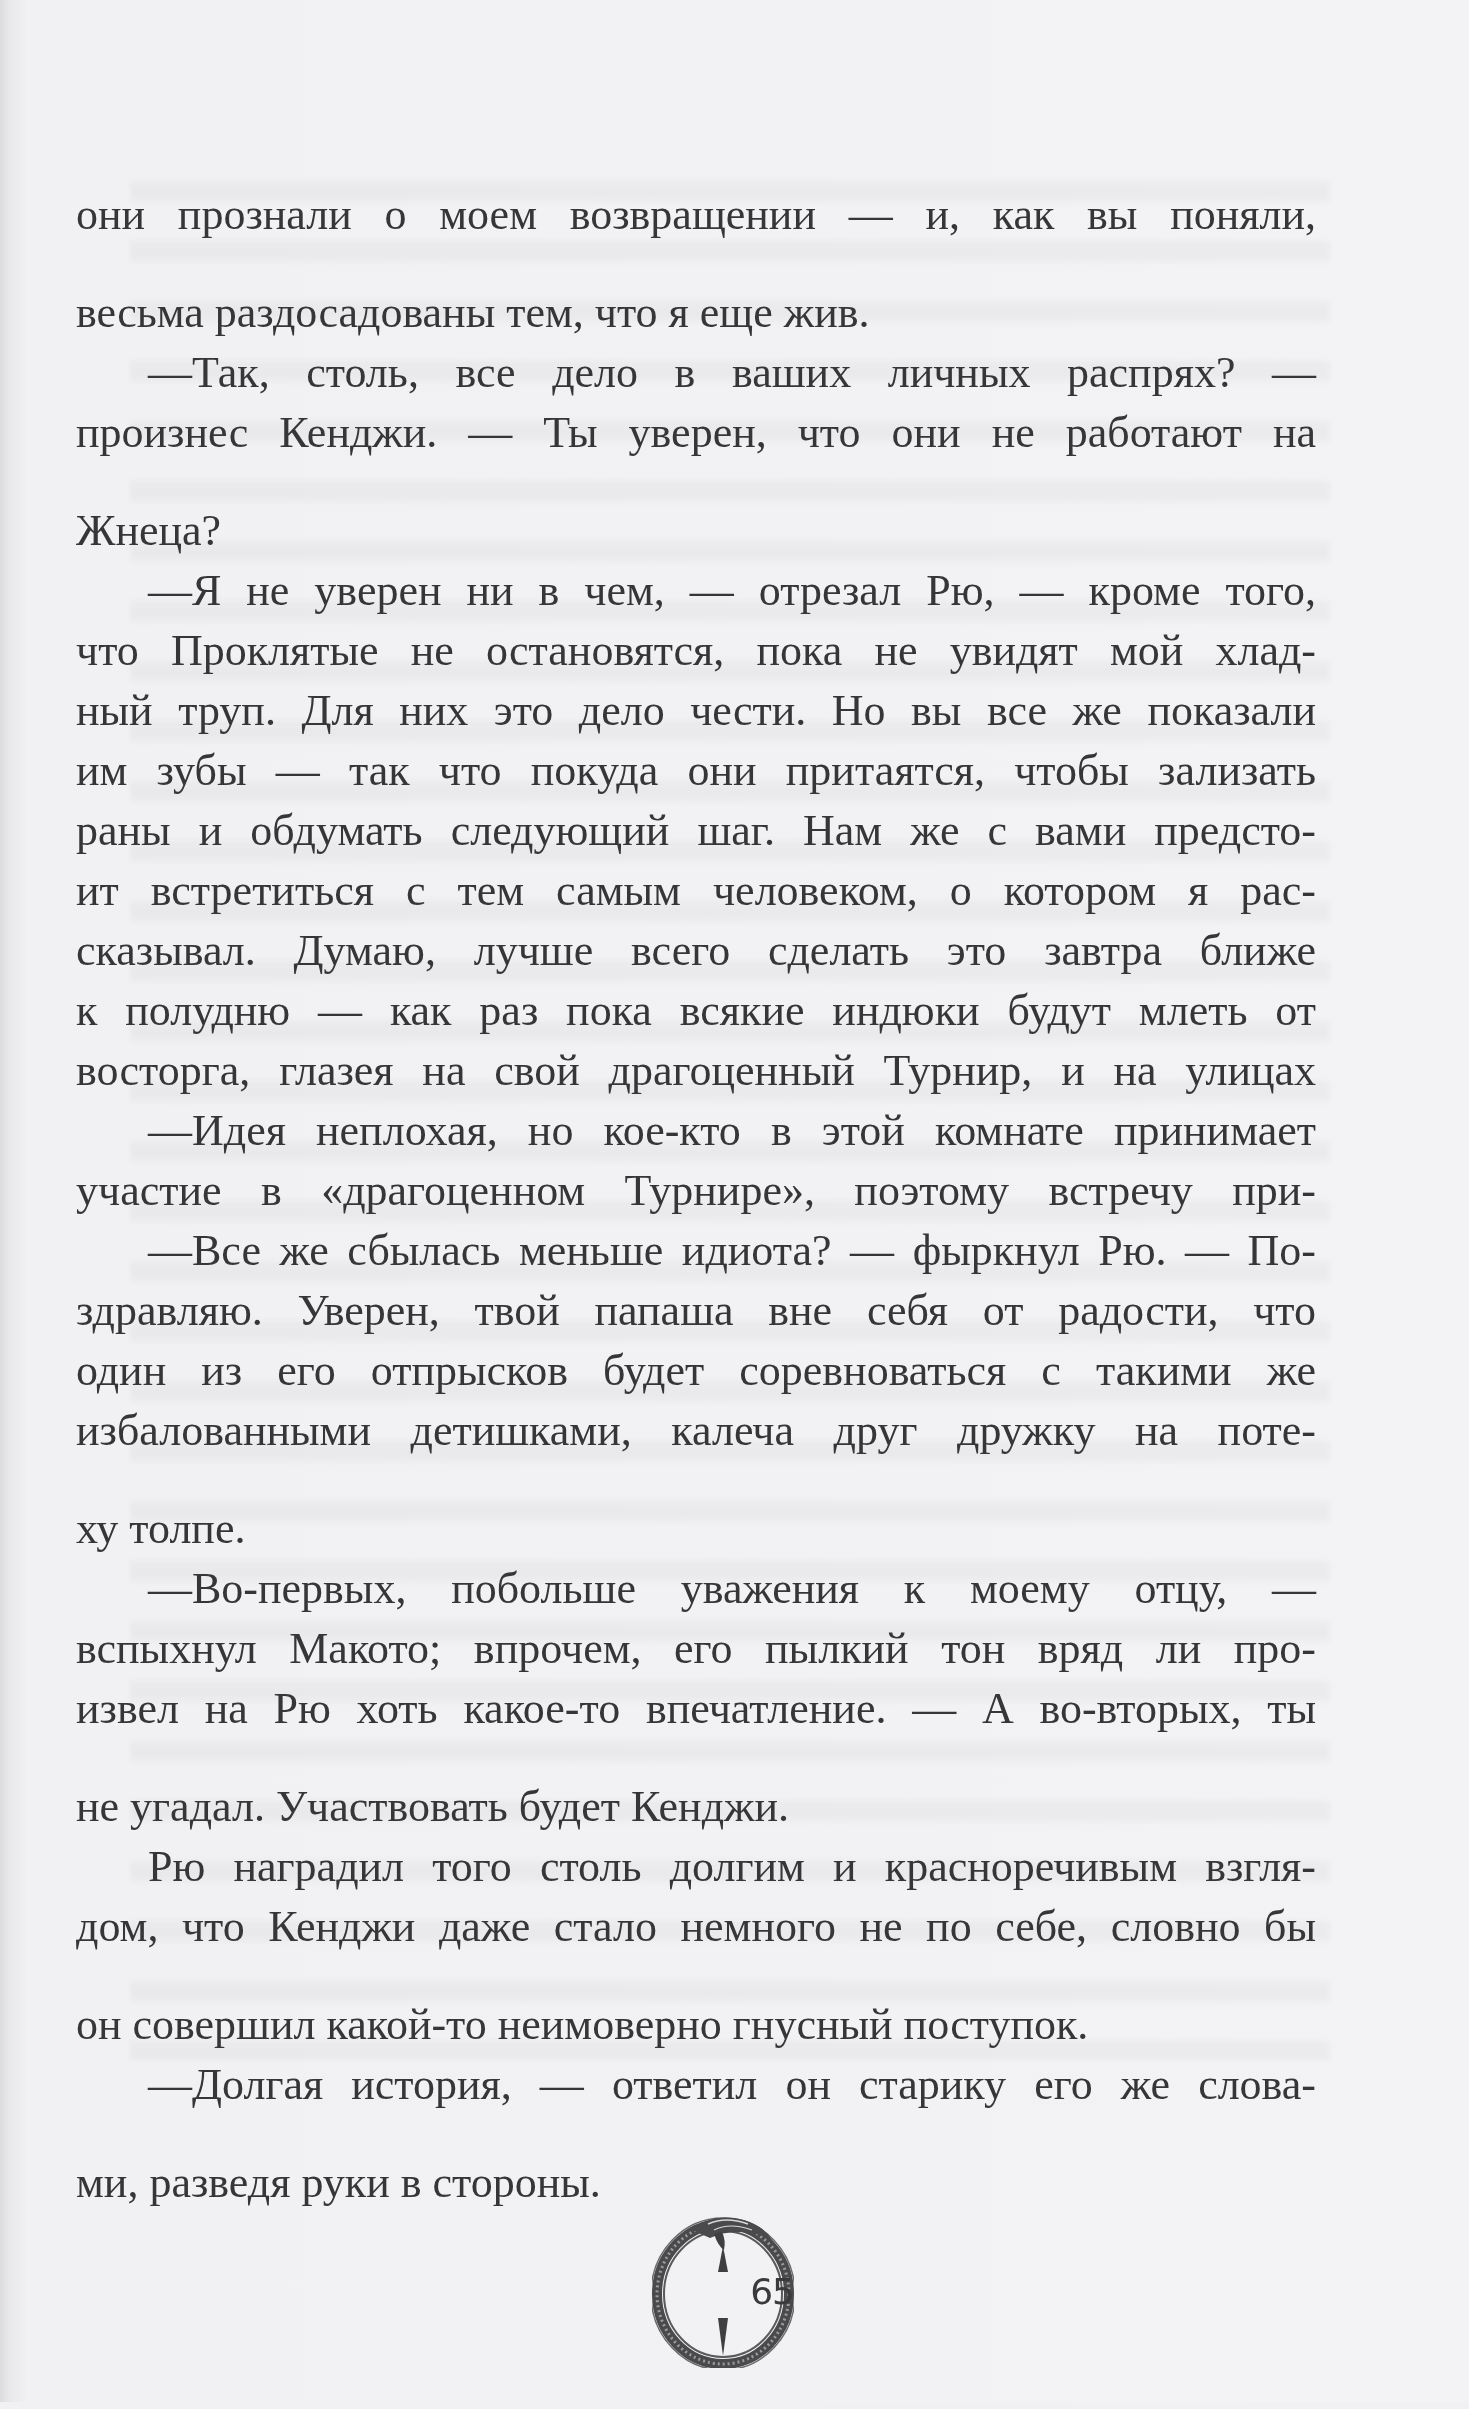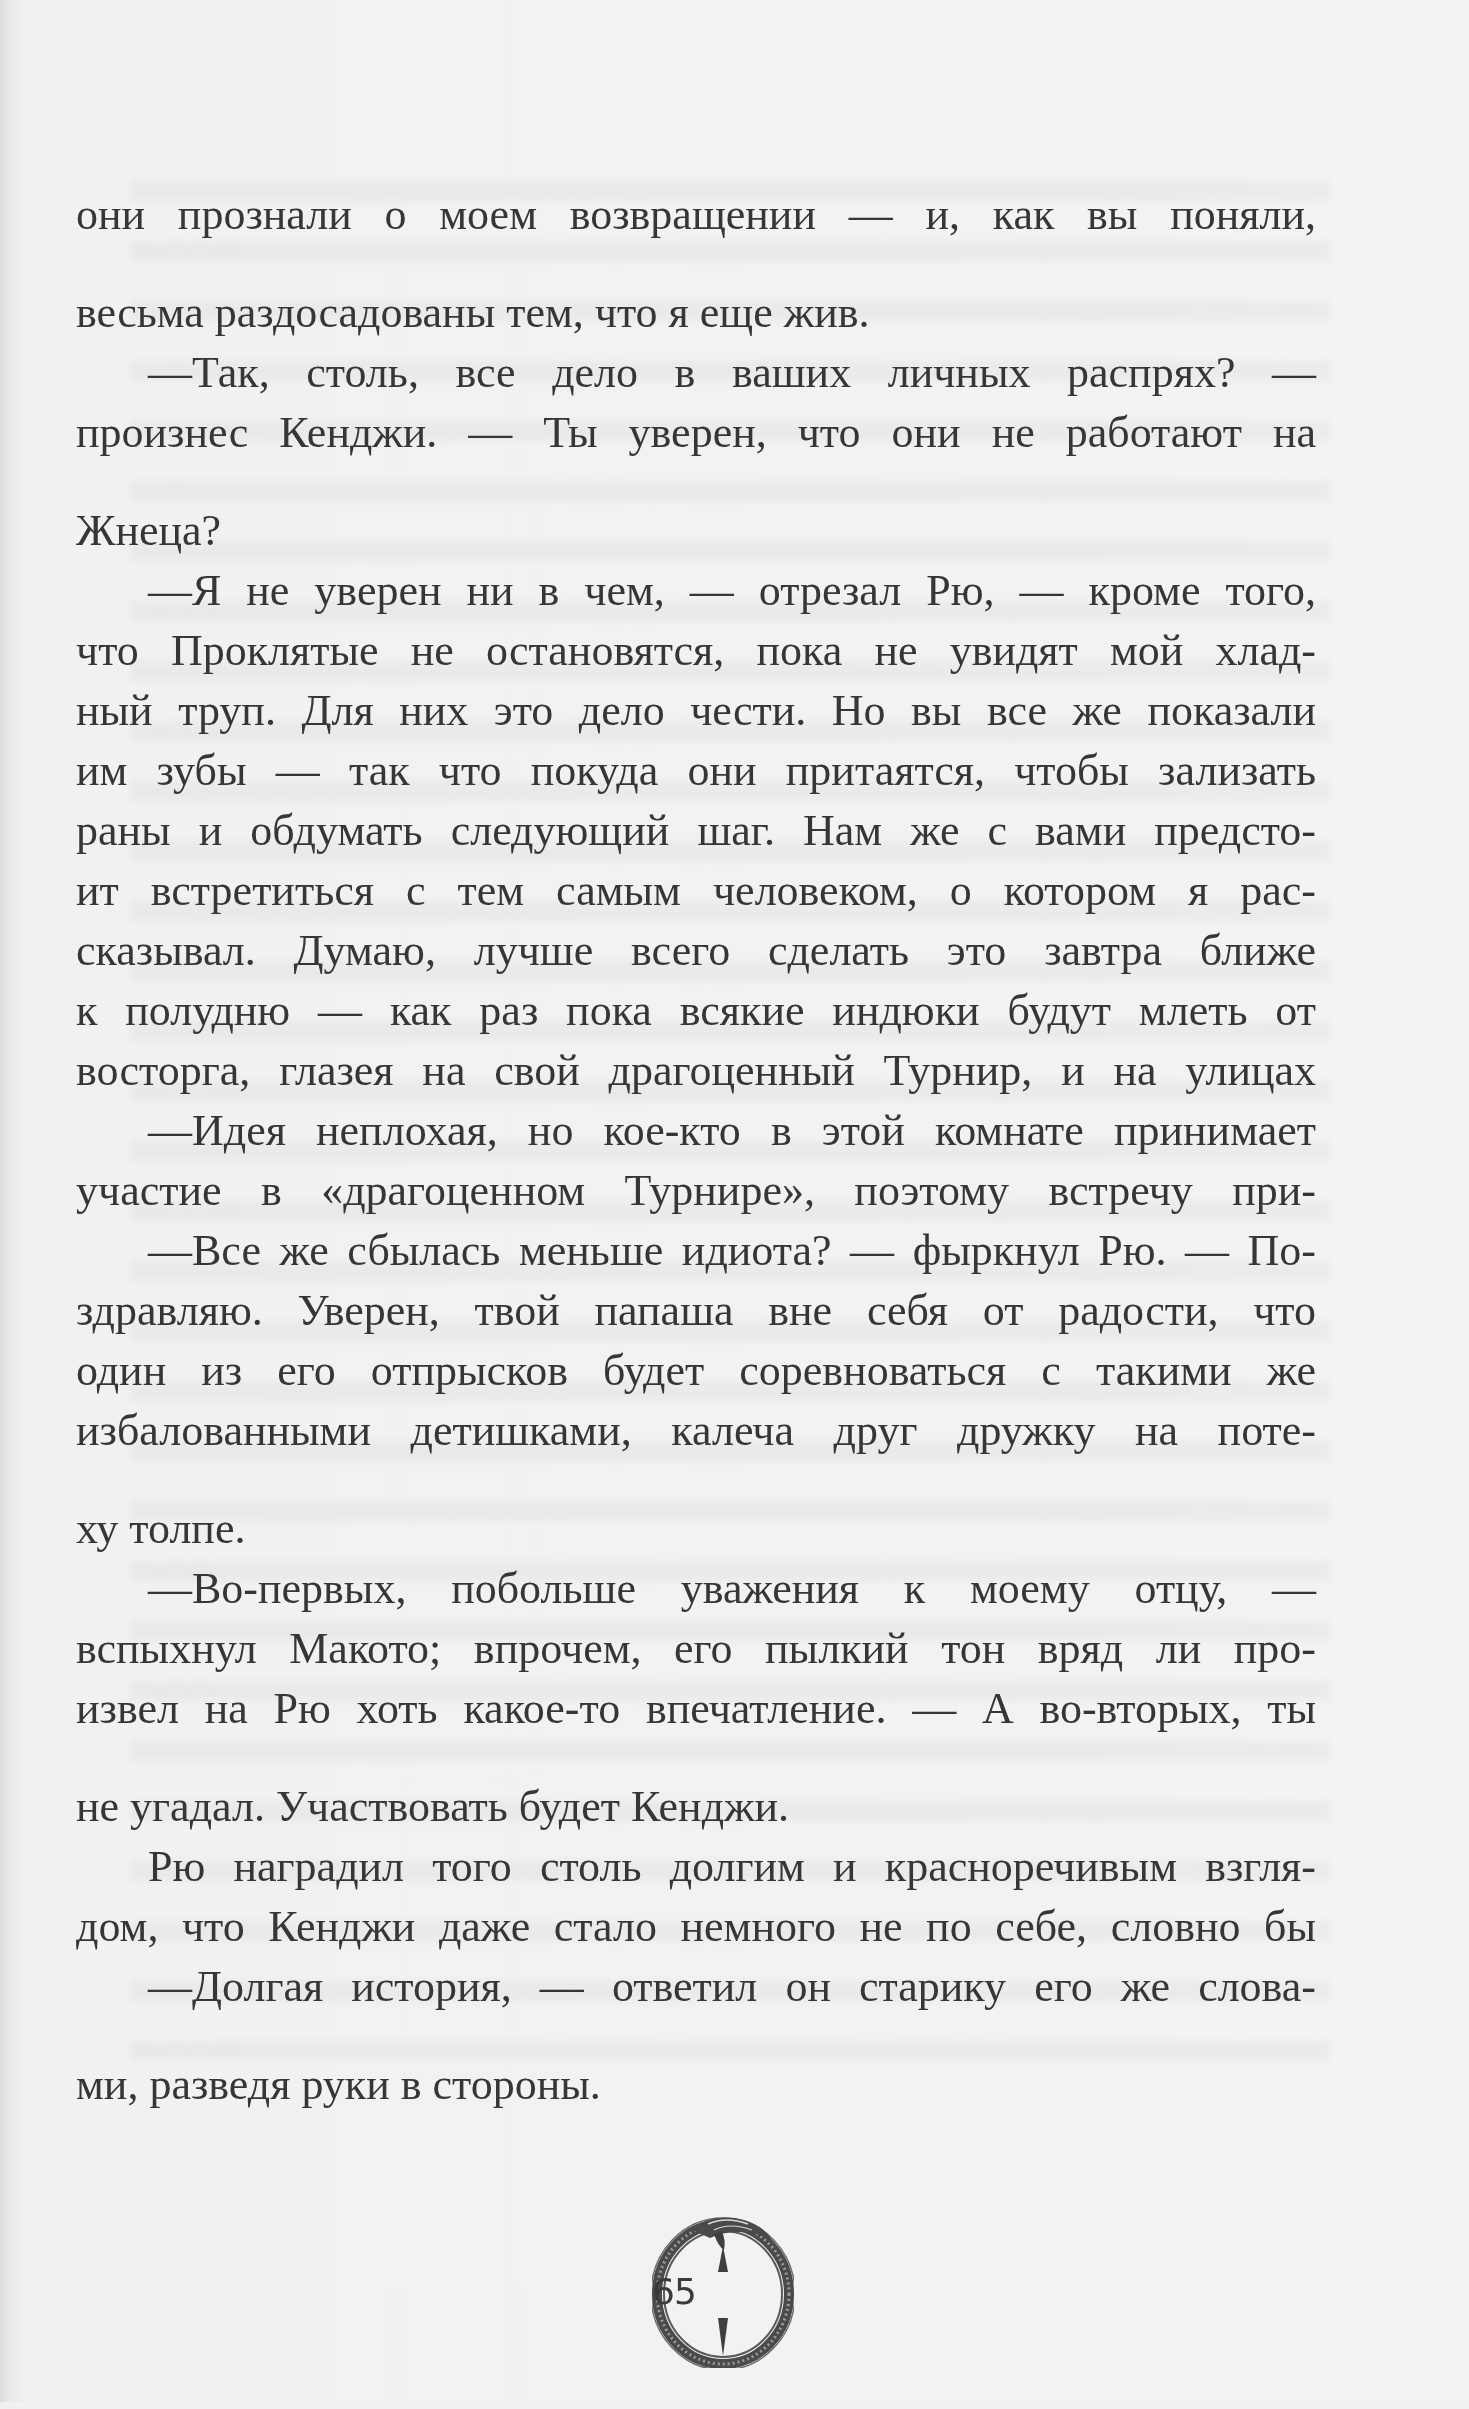--- a/index.html
+++ b/index.html
@@ -76,21 +76,21 @@
     }
     .page-number-badge svg {
       position: absolute;
       left: 0; top: 0;
     }
     .page-number {
       position: absolute;
       left: 0;
       width: 142px;
       top: 62px;
-      text-align: left;
+      text-align: right;
       font-family: "DejaVu Sans", "Liberation Sans", sans-serif;
       font-size: 36px;
       line-height: 40px;
       color: #3a393b;
       letter-spacing: -1px;
     }
   </style>
 </head>
 <body>
 
@@ -118,20 +118,21 @@
       <span class="line">здравляю. Уверен, твой папаша вне себя от радости, что</span>
       <span class="line">один из его отпрысков будет соревноваться с такими же</span>
       <span class="line">избалованными детишками, калеча друг дружку на поте-</span>
       <span class="line last">ху толпе.</span>
       <span class="line indent">—Во-первых, побольше уважения к моему отцу, —</span>
       <span class="line">вспыхнул Макото; впрочем, его пылкий тон вряд ли про-</span>
       <span class="line">извел на Рю хоть какое-то впечатление. — А во-вторых, ты</span>
       <span class="line last">не угадал. Участвовать будет Кенджи.</span>
       <span class="line indent">Рю наградил того столь долгим и красноречивым взгля-</span>
       <span class="line">дом, что Кенджи даже стало немного не по себе, словно бы</span>
+      <span class="line last">он совершил какой-то неимоверно гнусный поступок.</span>
       <span class="line indent">—Долгая история, — ответил он старику его же слова-</span>
       <span class="line last">ми, разведя руки в стороны.</span>
     </div>
 
   <div class="page-number-badge">
     <svg width="142" height="158" viewBox="0 0 142 158">
       <defs>
         <radialGradient id="ringShade" cx="50%" cy="55%" r="55%">
           <stop offset="80%" stop-color="#6a696b"></stop>
           <stop offset="100%" stop-color="#3c3b3d"></stop>

